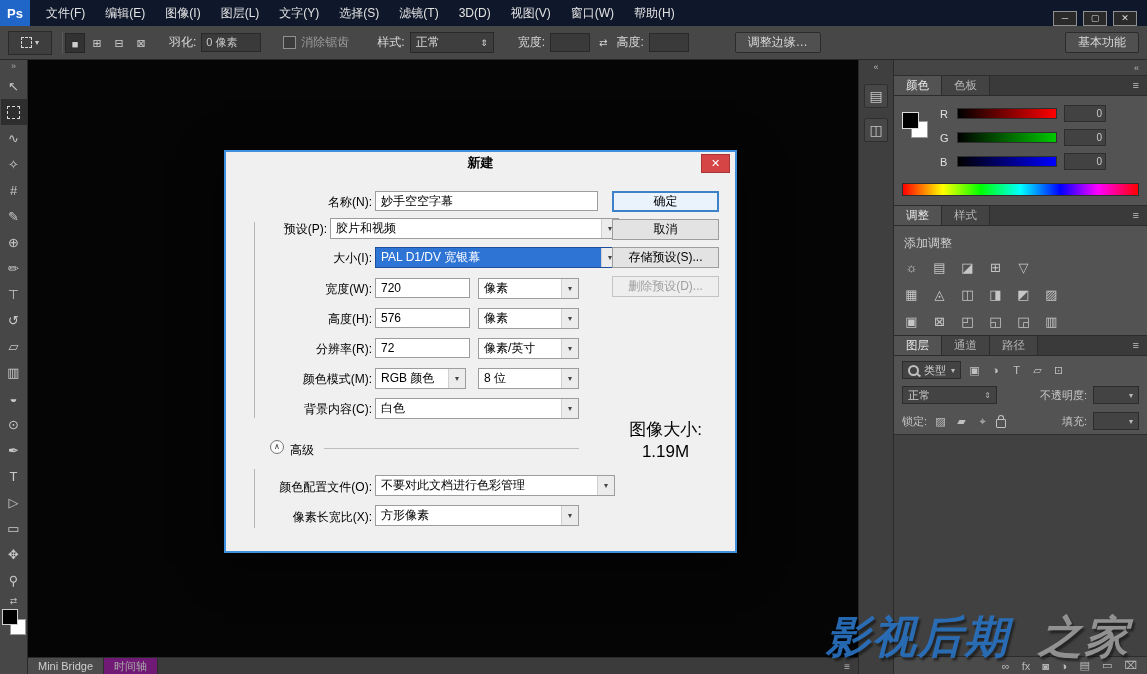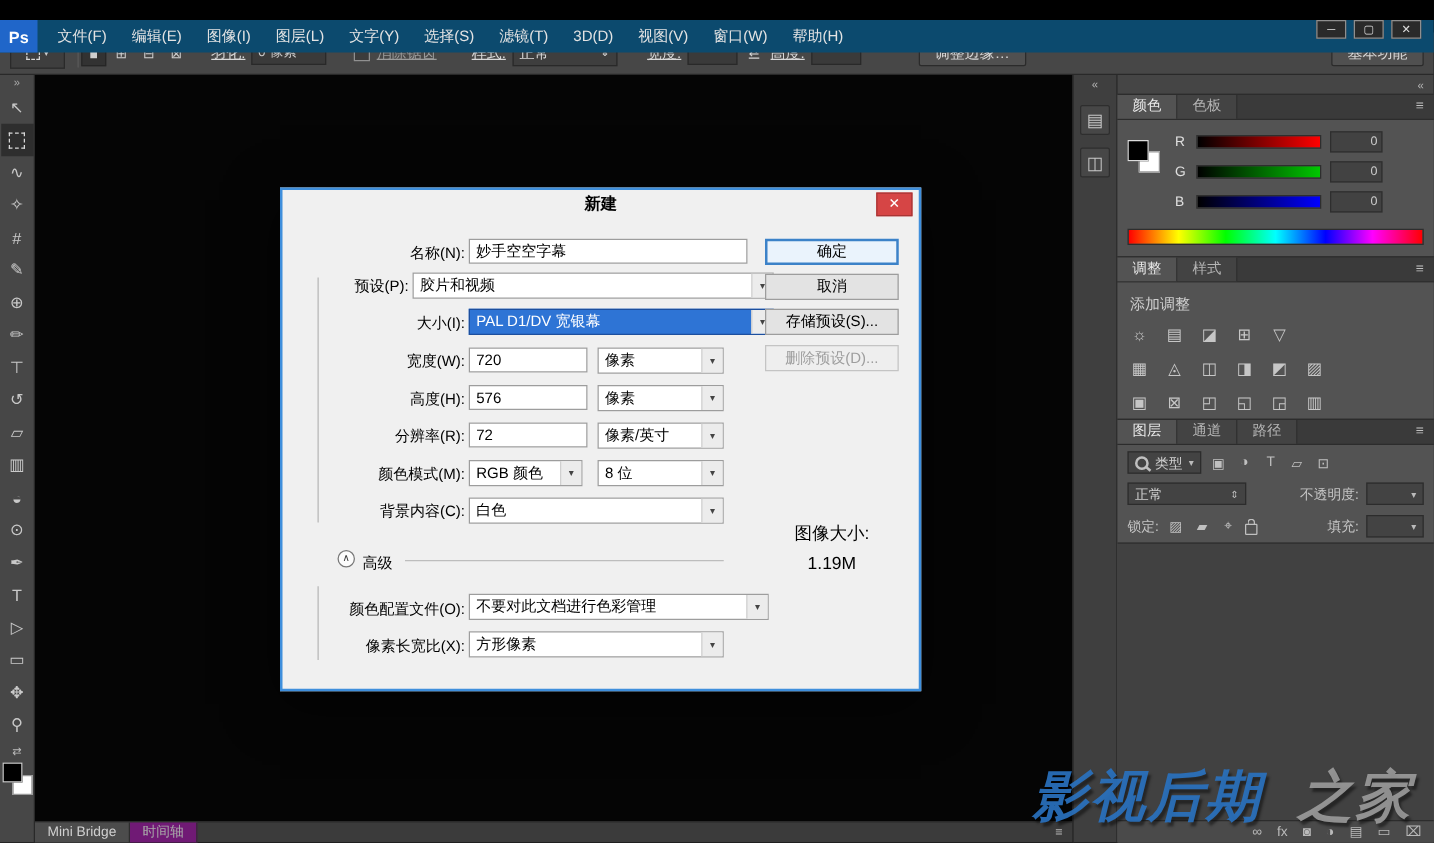--- a/index.html
+++ b/index.html
@@ -1,42 +1,42 @@
 <!DOCTYPE html>
 <html><head>
 <meta charset="utf-8">
 <style>
   html,body{margin:0;padding:0;}
   body{width:1147px;height:674px;overflow:hidden;background:#000;
        font-family:"Liberation Sans","DejaVu Sans",sans-serif;}
   .app{position:relative;width:1147px;height:674px;}
 
   
-  .menu-bar{position:absolute;left:0;top:16px;width:100%;height:26px;background:#0c4a6e;
-            display:flex;align-items:flex-start;z-index:10;box-sizing:border-box;}
+  .menu-bar{position:absolute;left:0;top:0;width:100%;height:26px;background:#0f172a;
+            display:flex;align-items:flex-end;z-index:10;box-sizing:border-box;}
   .ps-logo{width:30px;height:26px;background:#2066c9;color:#fff;font-weight:bold;font-size:13px;
            display:flex;align-items:center;justify-content:center;margin-right:6px;}
   .menu-item{padding:0 10px;font-size:12px;color:#e3e3e3;line-height:26px;cursor:default;}
   .win-controls{margin-left:auto;display:flex;gap:6px;padding-right:10px;}
   .win-btn{width:24px;height:15px;border:1px solid #8f8f8f;color:#dcdcdc;font-size:9px;
            line-height:13px;text-align:center;background:#2a2a2a;box-sizing:border-box;}
 
   
   .options-bar{position:absolute;left:0;top:26px;width:100%;height:34px;background:#474747;
                border-bottom:1px solid #292929;display:flex;align-items:center;
                padding-left:8px;box-sizing:border-box;z-index:9;}
   .tool-preset{width:42px;height:22px;background:#3e3e3e;border:1px solid #2a2a2a;
                display:flex;align-items:center;justify-content:center;gap:3px;color:#ccc;font-size:8px;}
   .dashed-sq{width:11px;height:11px;border:1px dashed #d8d8d8;display:inline-block;}
   .dashed-sq.small{width:9px;height:9px;}
   .sep{width:1px;height:22px;background:#5a5a5a;margin-left:10px;}
   .mode-btn{width:20px;height:20px;margin-left:2px;text-align:center;line-height:20px;
             font-size:11px;color:#cfcfcf;box-sizing:border-box;}
   .mode-btn.active{background:#323232;border:1px solid #262626;}
-  .opt-label{font-size:12px;color:#d8d8d8;white-space:nowrap;text-decoration:underline;}
+  .opt-label{font-size:12px;color:#d8d8d8;white-space:nowrap;}
   .opt-label.dim{color:#9b9b9b;}
   .opt-input{height:17px;background:#3a3a3a;border:1px solid #292929;color:#c9c9c9;
              font-size:11px;padding:0 4px;line-height:17px;box-sizing:content-box;}
   .checkbox{width:11px;height:11px;border:1px solid #909090;background:#3c3c3c;display:inline-block;}
   .opt-select{height:19px;background:#3e3e3e;border:1px solid #292929;display:inline-flex;
               align-items:center;font-size:12px;color:#d8d8d8;padding:0 5px;gap:8px;}
   .opt-btn{height:21px;background:#505050;border:1px solid #2b2b2b;border-radius:2px;color:#d8d8d8;
            font-size:12px;padding:0 12px;line-height:19px;box-sizing:border-box;white-space:nowrap;}
   .workspace{margin-left:auto;margin-right:8px;}
 
@@ -153,21 +153,21 @@
   .dd.sel{background:#2e74d5;border-color:#1d4f9e;}
   .dd.sel .dval{color:#fff;}
   .dbtn{position:absolute;width:107px;height:21px;background:#e3e3e3;border:1px solid #9d9d9d;
         font-size:12px;color:#000;text-align:center;line-height:19px;box-sizing:border-box;}
   .dbtn.primary{border:2px solid #3c82c8;line-height:17px;background:#eaf3fc;}
   .dbtn.disabled{color:#9e9e9e;background:#eee;border-color:#c4c4c4;}
   .bracket{position:absolute;width:1px;background:#b6b6b6;}
   .adv-toggle{position:absolute;width:14px;height:14px;border:1px solid #777;border-radius:50%;
               text-align:center;line-height:12px;font-size:8px;color:#333;background:#fbfbfb;box-sizing:border-box;}
   .adv-line{position:absolute;height:1px;background:#bdbdbd;}
-  .imgsize{position:absolute;width:107px;font-size:14px;color:#000;text-align:center;}
+  .imgsize{position:absolute;width:107px;font-size:17px;color:#000;text-align:center;}
 </style>
 </head>
 <body>
 
 <div class="app">
 
   <div class="menu-bar">
     <div class="ps-logo">Ps</div>
     <span class="menu-item">文件(F)</span>
     <span class="menu-item">编辑(E)</span>

